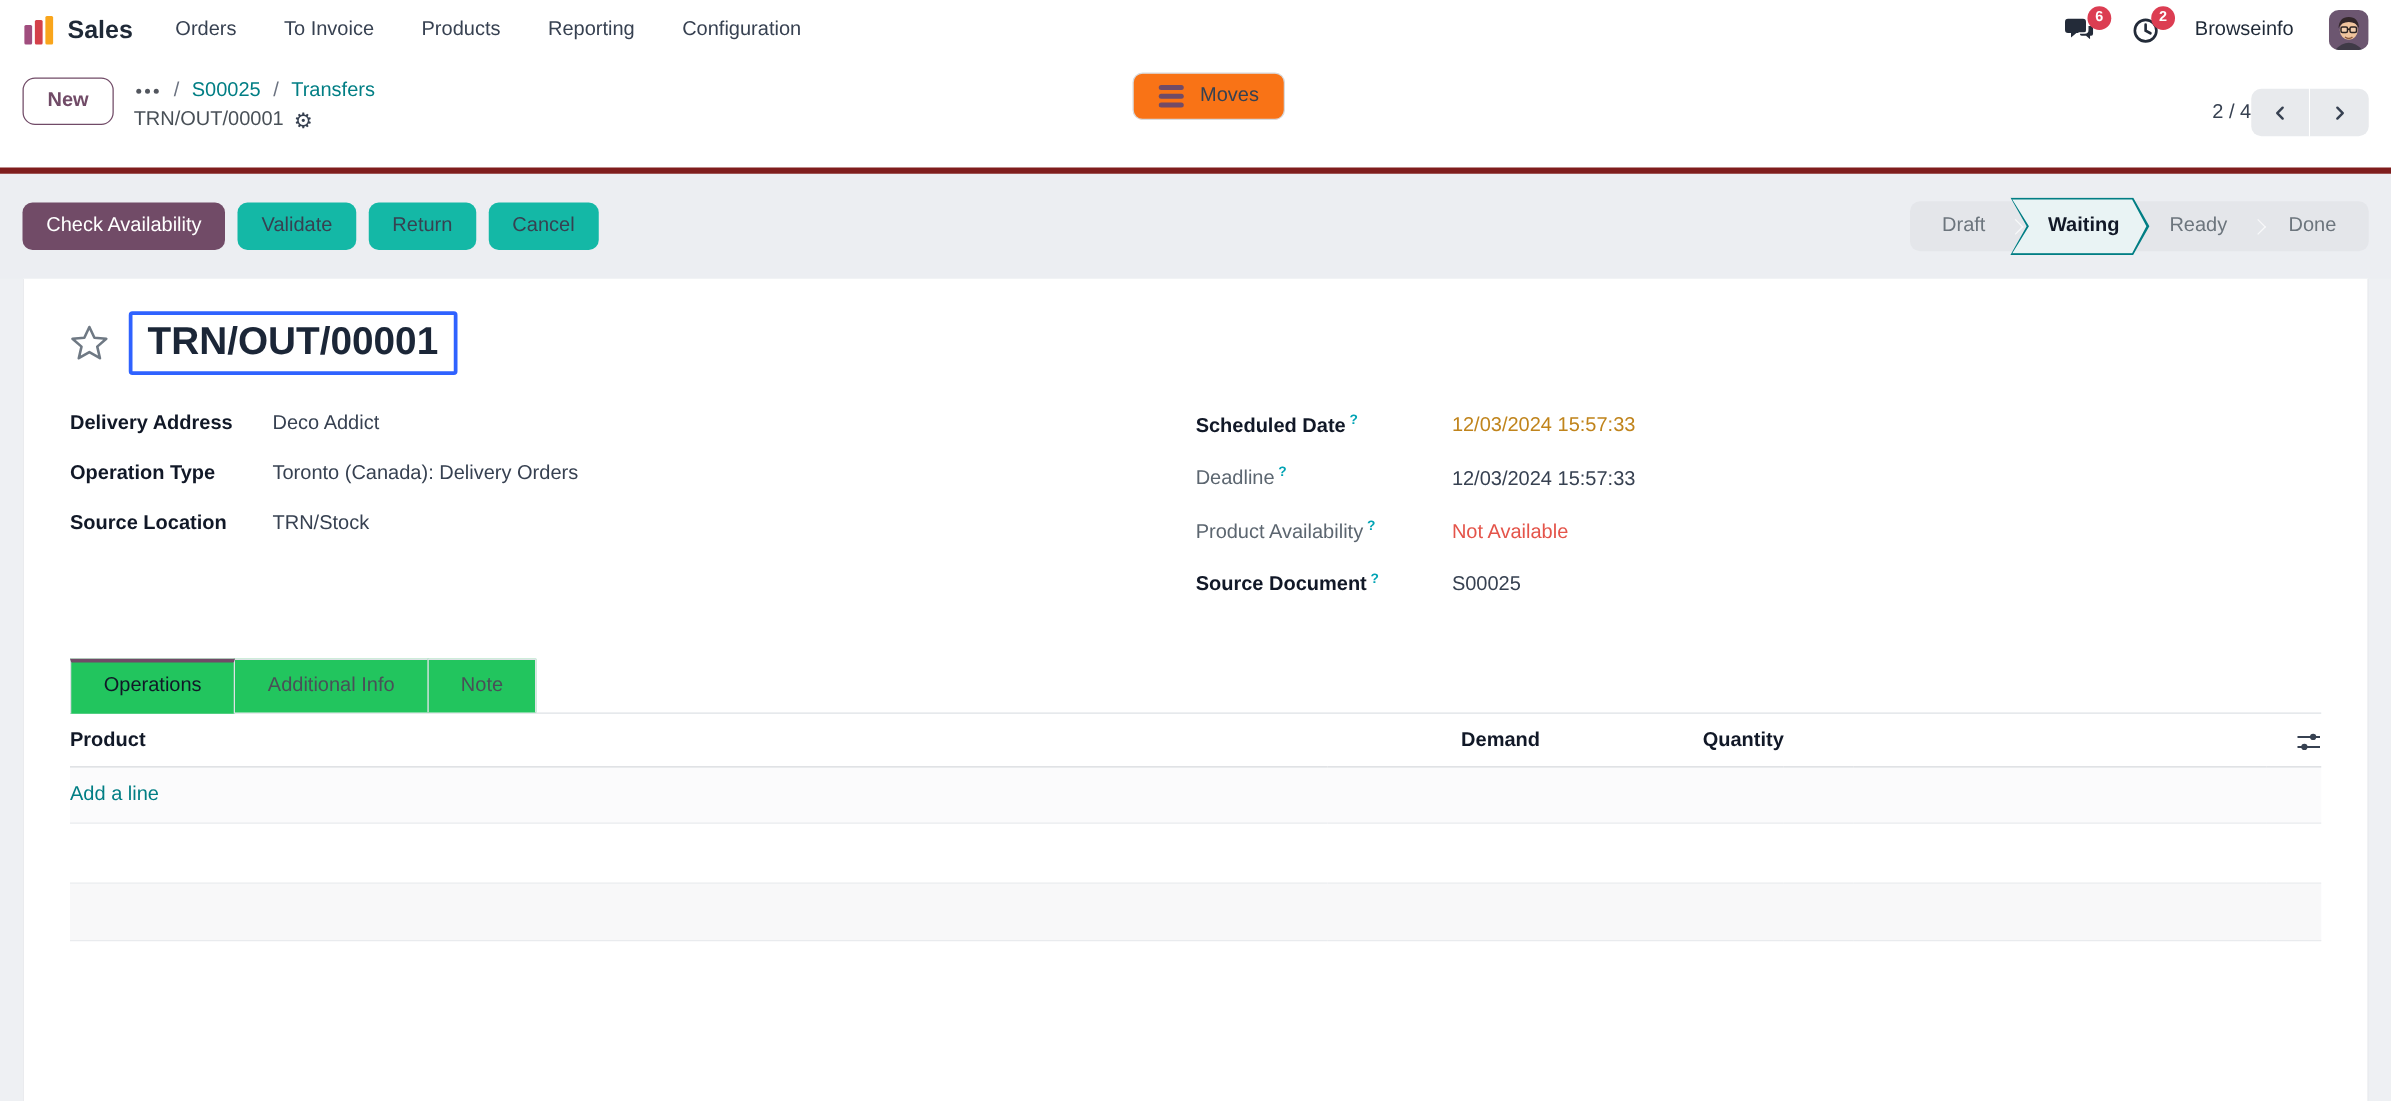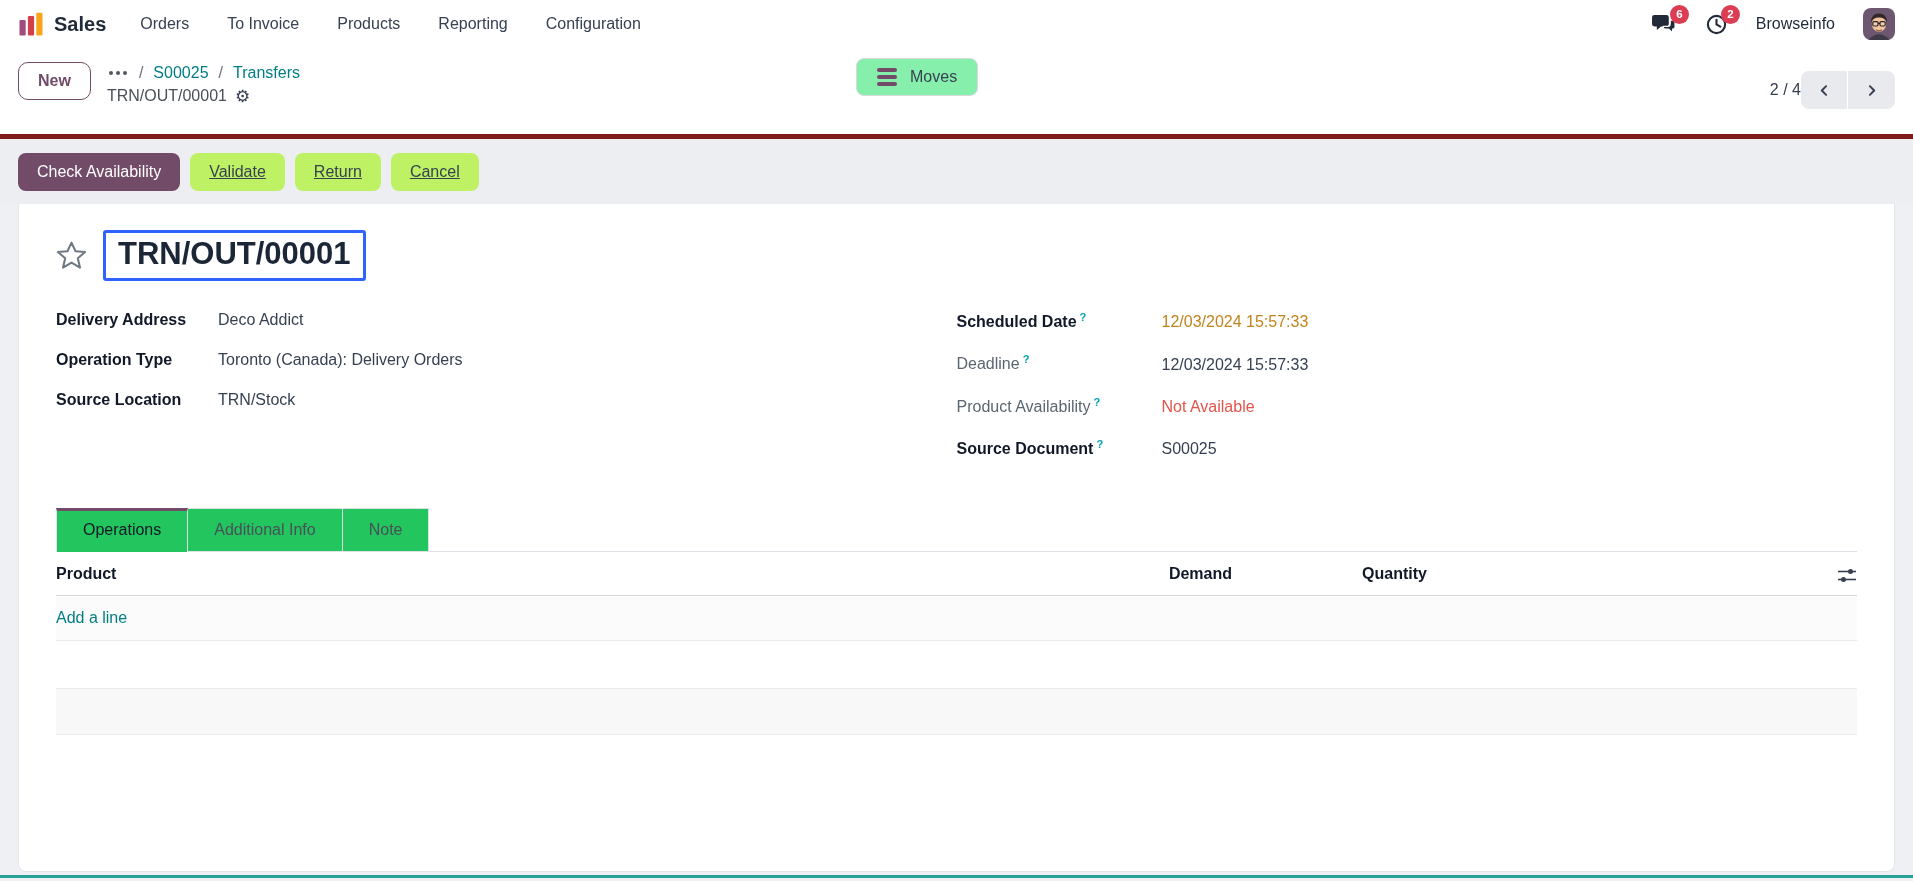--- a/index.html
+++ b/index.html
@@ -30,37 +30,37 @@
     font-size:16px; padding:9px 19px; border-radius:10px; cursor:pointer; margin-right:16px;
     font-family:inherit; }
   .bc { display:flex; flex-direction:column; gap:5px; padding-top:2px; }
   .bc-line1 { display:flex; align-items:center; gap:10px; font-size:16px; }
   .bc-dots { display:flex; gap:3px; align-items:center; cursor:pointer; padding:4px 2px; }
   .bc-dots i { width:4px; height:4px; border-radius:50%; background:#52565e; }
   .bc-sep { color:#6b7280; }
   .bc-link { color:#017e84; font-weight:500; cursor:pointer; }
   .bc-line2 { display:flex; align-items:center; gap:8px; font-size:16px; color:#495057; }
   .gear { font-size:17px; color:#374151; cursor:pointer; line-height:1; }
-  .btn-moves { position:absolute; left:856px; top:10px; display:flex; align-items:center; gap:13px;
-    background:#86efac; border:1px solid #d8dadd; border-radius:8px; padding:9px 20px;
+  .btn-moves { position:absolute; left:906px; top:10px; display:flex; align-items:center; gap:13px;
+    background:#f97316; border:1px solid #d8dadd; border-radius:8px; padding:9px 20px;
     font-size:16px; color:#374151; cursor:pointer; font-family:inherit; }
   .moves-icon { display:flex; flex-direction:column; gap:3px; }
   .moves-icon i { width:20px; height:4px; border-radius:2px; background:#714b67; }
   .pager { margin-left:auto; display:flex; align-items:center; padding-top:9px; }
   .pager-text { font-size:16px; color:#374151; }
   .pager-btns { display:flex; }
   .pager-btn { width:47px; height:38px; background:#e8eaed; border:none; display:flex;
     align-items:center; justify-content:center; cursor:pointer; padding:0; }
   .pager-btn.prev { border-radius:8px 0 0 8px; border-right:1px solid #fff; }
   .pager-btn.next { border-radius:0 8px 8px 0; }
   
-  .action-strip { background:#eceef2; height:65px; display:flex; align-items:center; padding:0 18px; }
+  .action-strip { background:#eceef2; height:84px; display:flex; align-items:center; padding:0 18px; }
   .btn { font-family:inherit; font-size:16px; border:none; border-radius:8px; padding:10px 19px; cursor:pointer; }
   .btn-primary { background:#714b67; color:#fff; margin-right:10px; }
-  .btn-secondary { background:#bef264; color:#374151; margin-right:10px;text-decoration:underline; }
+  .btn-secondary { background:#14b8a6; color:#374151; margin-right:10px; }
   .statusbar { margin-left:auto; background:#e4e6ea; border-radius:8px; height:40px;
     display:flex; align-items:center; padding:0 6px; }
   .step { font-size:16px; color:#6c757d; font-weight:500; padding:0 20px; display:flex;
     align-items:center; height:100%; cursor:pointer; }
   .sep-chev { width:9px; height:9px; border-top:1.6px solid #f8f9fa; border-right:1.6px solid #f8f9fa;
     transform:rotate(45deg); flex:none; }
   .step-active { height:46px; display:flex; cursor:pointer; margin:0 -4px 0 -9px; }
   .arrow-outer { clip-path:polygon(0 0, calc(100% - 13px) 0, 100% 50%, calc(100% - 13px) 100%, 0 100%, 13px 50%);
     background:#017e84; display:flex; }
   .arrow-inner { clip-path:polygon(1.5px 1.5px, calc(100% - 13.8px) 1.5px, calc(100% - 2.4px) 50%,
@@ -205,20 +205,32 @@
       </button>
     </div>
   </div>
 </section>
 
 <section class="action-strip">
   <button class="btn btn-primary">Check Availability</button>
   <button class="btn btn-secondary">Validate</button>
   <button class="btn btn-secondary">Return</button>
   <button class="btn btn-secondary">Cancel</button>
+  <div class="statusbar">
+    <span class="step">Draft</span>
+    <span class="sep-chev"></span>
+    <span class="step-active">
+      <span class="arrow-outer">
+          <span class="arrow-inner">Waiting</span>
+        </span>
+    </span>
+    <span class="step">Ready</span>
+    <span class="sep-chev"></span>
+    <span class="step">Done</span>
+  </div>
 </section>
 
 <main class="sheet">
   <div class="title-row">
     <span class="star">
       <svg width="31" height="31" viewBox="0 0 30 30">
         <polygon points="15,2.5 18.9,10.9 28.1,11.6 21.1,17.7 23.2,26.7 15,21.9 6.8,26.7 8.9,17.7 1.9,11.6 11.1,10.9" fill="none" stroke="#6f7984" stroke-width="2" stroke-linejoin="round"></polygon>
       </svg>
     </span>
     <h1 class="doc-title">TRN/OUT/00001</h1>

